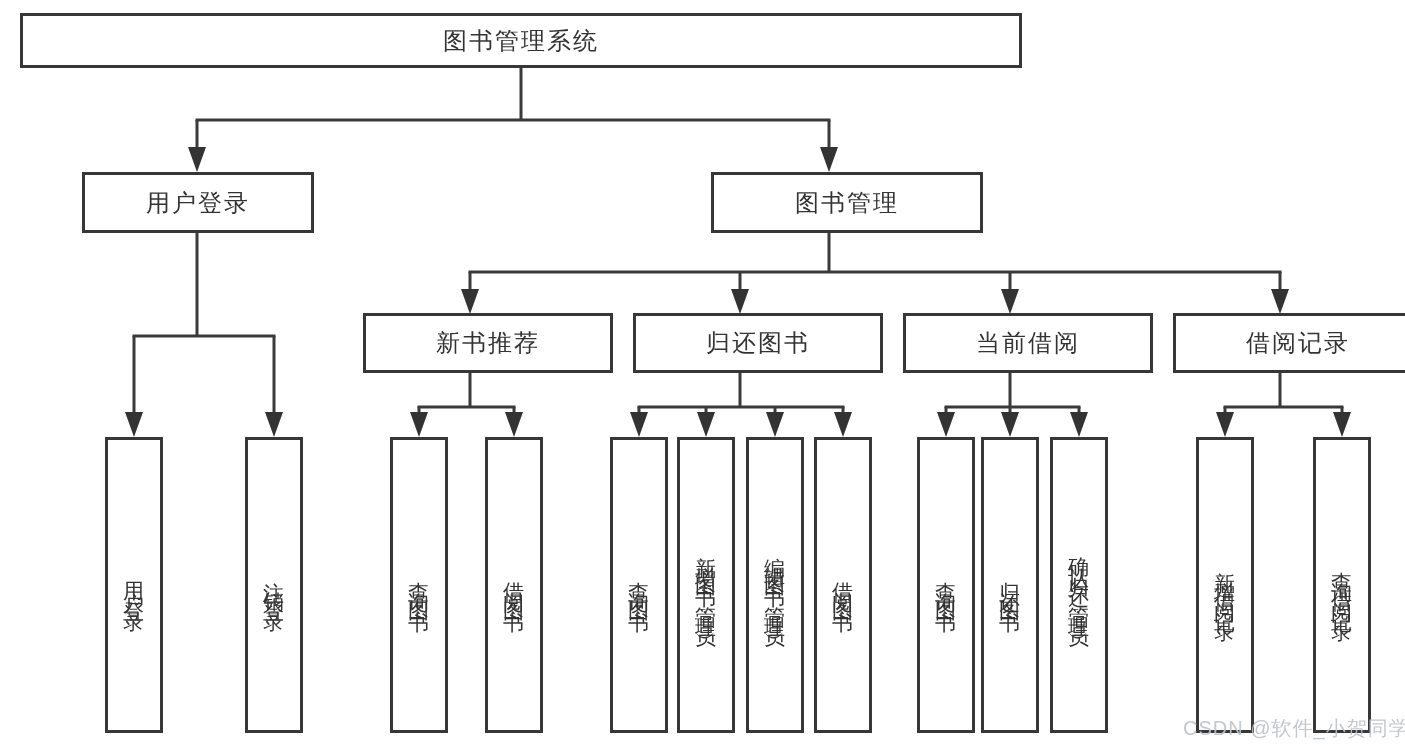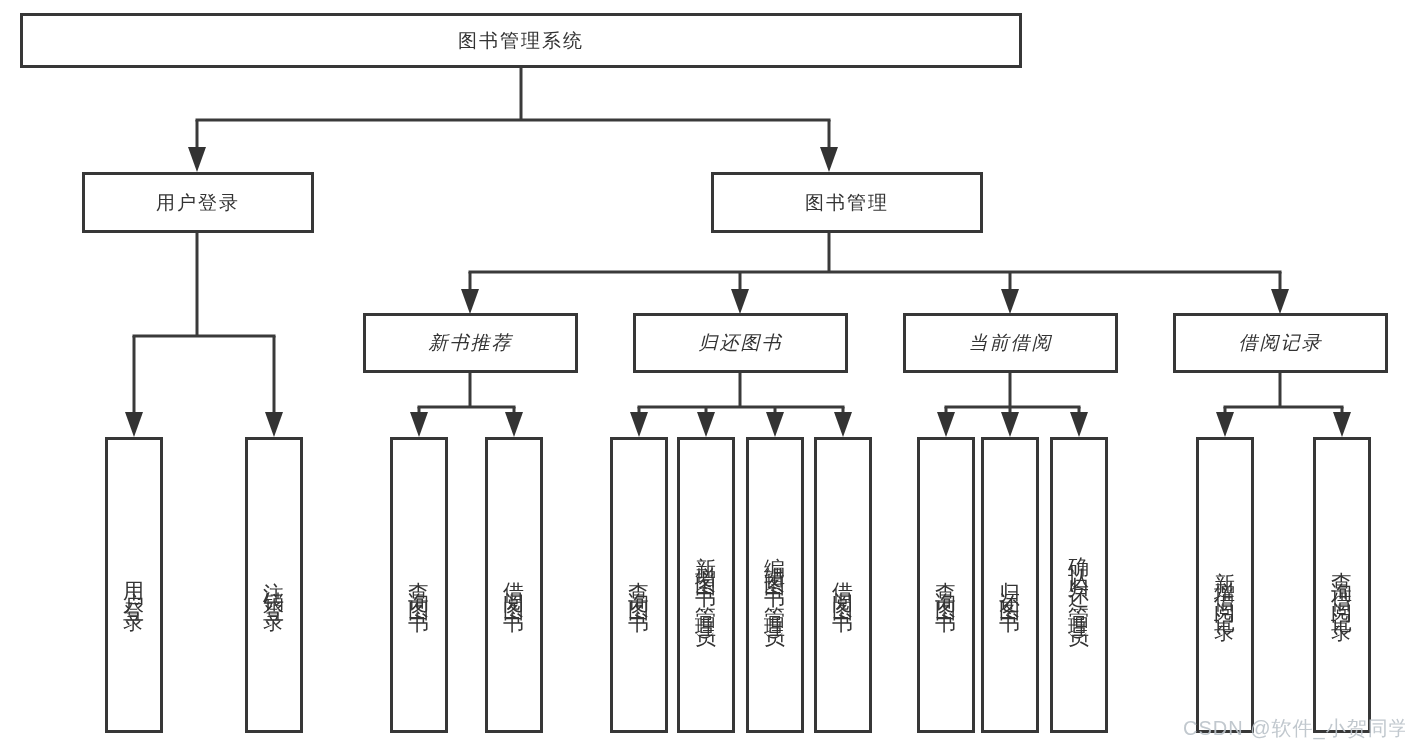--- a/index.html
+++ b/index.html
@@ -33,43 +33,42 @@
     position: absolute;
     box-sizing: border-box;
     border: 3px solid #373737;
     background: #ffffff;
     display: flex;
     align-items: center;
     justify-content: center;
     color: #333333;
   }
   .h-box {
-    font-size: 19px;
+    font-size: 24px;
     letter-spacing: 2px;
     white-space: nowrap;
   }
   .v-box .v-label {
     writing-mode: vertical-lr;
     text-orientation: mixed;
     font-size: 21px;
     line-height: 1;
     letter-spacing: 10px;
     white-space: nowrap;
   }
   
   .leaf {
     top: 437px;
     width: 58px;
     height: 296px;
   }
   .l3 {
     top: 313px;
-    width: 215px;
+    width: 250px;
     height: 60px;
-    font-style: italic;
   }
   .watermark {
     position: absolute;
     left: 1183px;
     top: 715px;
     font-size: 20px;
     letter-spacing: 1px;
     color: rgba(188, 195, 202, 0.92);
     white-space: nowrap;
     z-index: 10;

